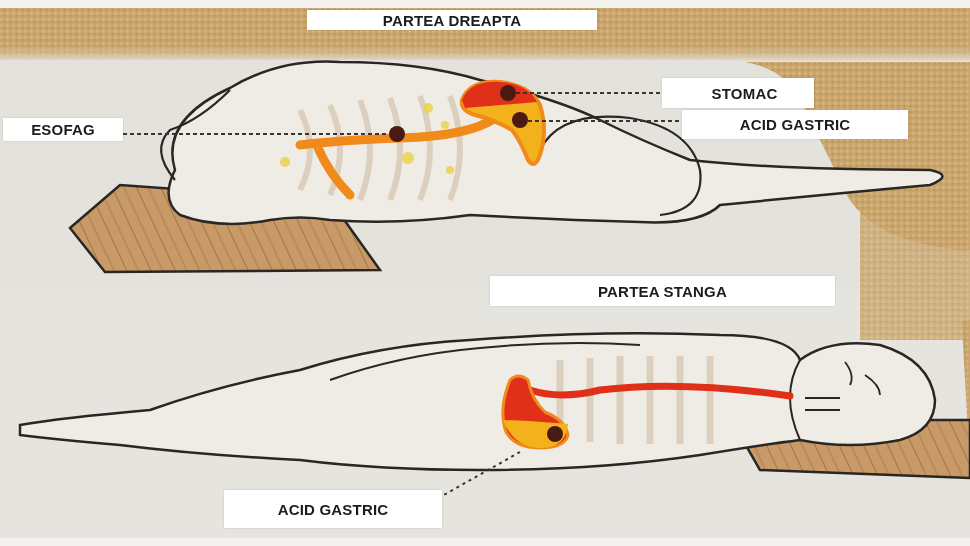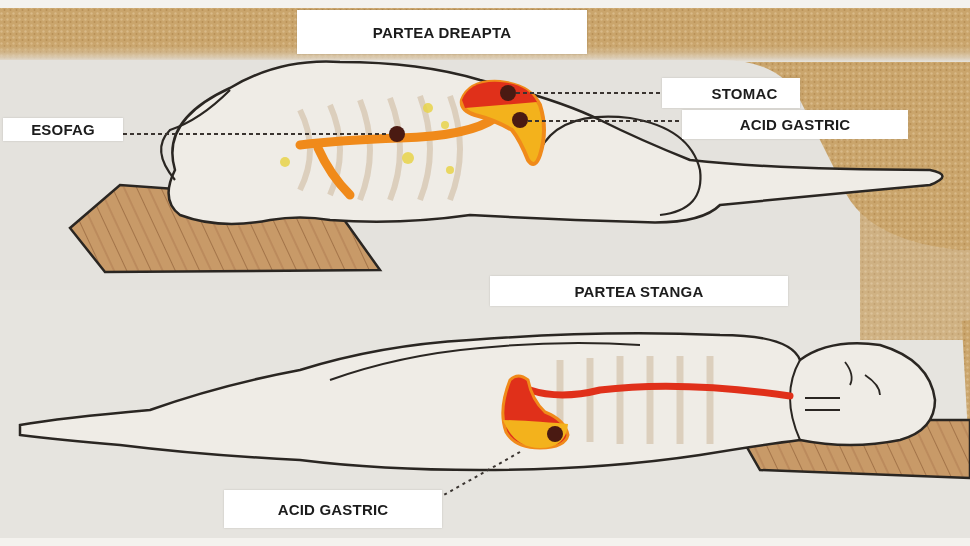--- a/index.html
+++ b/index.html
@@ -1,24 +1,24 @@
 <!DOCTYPE html>
 <html><head>
 <meta charset="utf-8">
 <style>
   html,body{margin:0;padding:0;}
   body{width:970px;height:546px;overflow:hidden;position:relative;background:#f3f1ec;font-family:"Liberation Sans",sans-serif;}
   #canvas{position:absolute;left:0;top:0;width:970px;height:546px;}
   .label{position:absolute;background:#ffffff;color:#1c1c1c;font-weight:bold;font-size:15px;letter-spacing:0.2px;display:flex;align-items:center;justify-content:center;box-shadow:0 0 2px rgba(0,0,0,0.15);}
-  #lbl-top{left:297px;top:10px;width:290px;height:44px;}
+  #lbl-top{left:307px;top:10px;width:290px;height:20px;}
   #lbl-esofag{left:3px;top:118px;width:120px;height:23px;}
-  #lbl-stomac{left:662px;top:78px;width:137px;height:30px;justify-content:flex-end;padding-right:1px;}
+  #lbl-stomac{left:662px;top:78px;width:137px;height:30px;justify-content:flex-end;padding-right:15px;}
   #lbl-stomac span{margin-right:0px;width:100%;text-align:center;padding-left:28px;box-sizing:border-box;}
   #lbl-acid1{left:682px;top:110px;width:226px;height:29px;}
-  #lbl-bottom{left:490px;top:276px;width:298px;height:30px;}
+  #lbl-bottom{left:490px;top:276px;width:345px;height:30px;}
   #lbl-acid2{left:224px;top:490px;width:218px;height:38px;}
 </style>
 </head>
 <body>
 
 <svg id="canvas" width="970" height="546" viewBox="0 0 970 546" xmlns="http://www.w3.org/2000/svg">
   <defs>
     <pattern id="sand" width="6" height="6" patternUnits="userSpaceOnUse">
       <rect width="6" height="6" fill="#caa56c"></rect>
       <circle cx="1.5" cy="1.5" r="1.2" fill="#d9b988"></circle>

